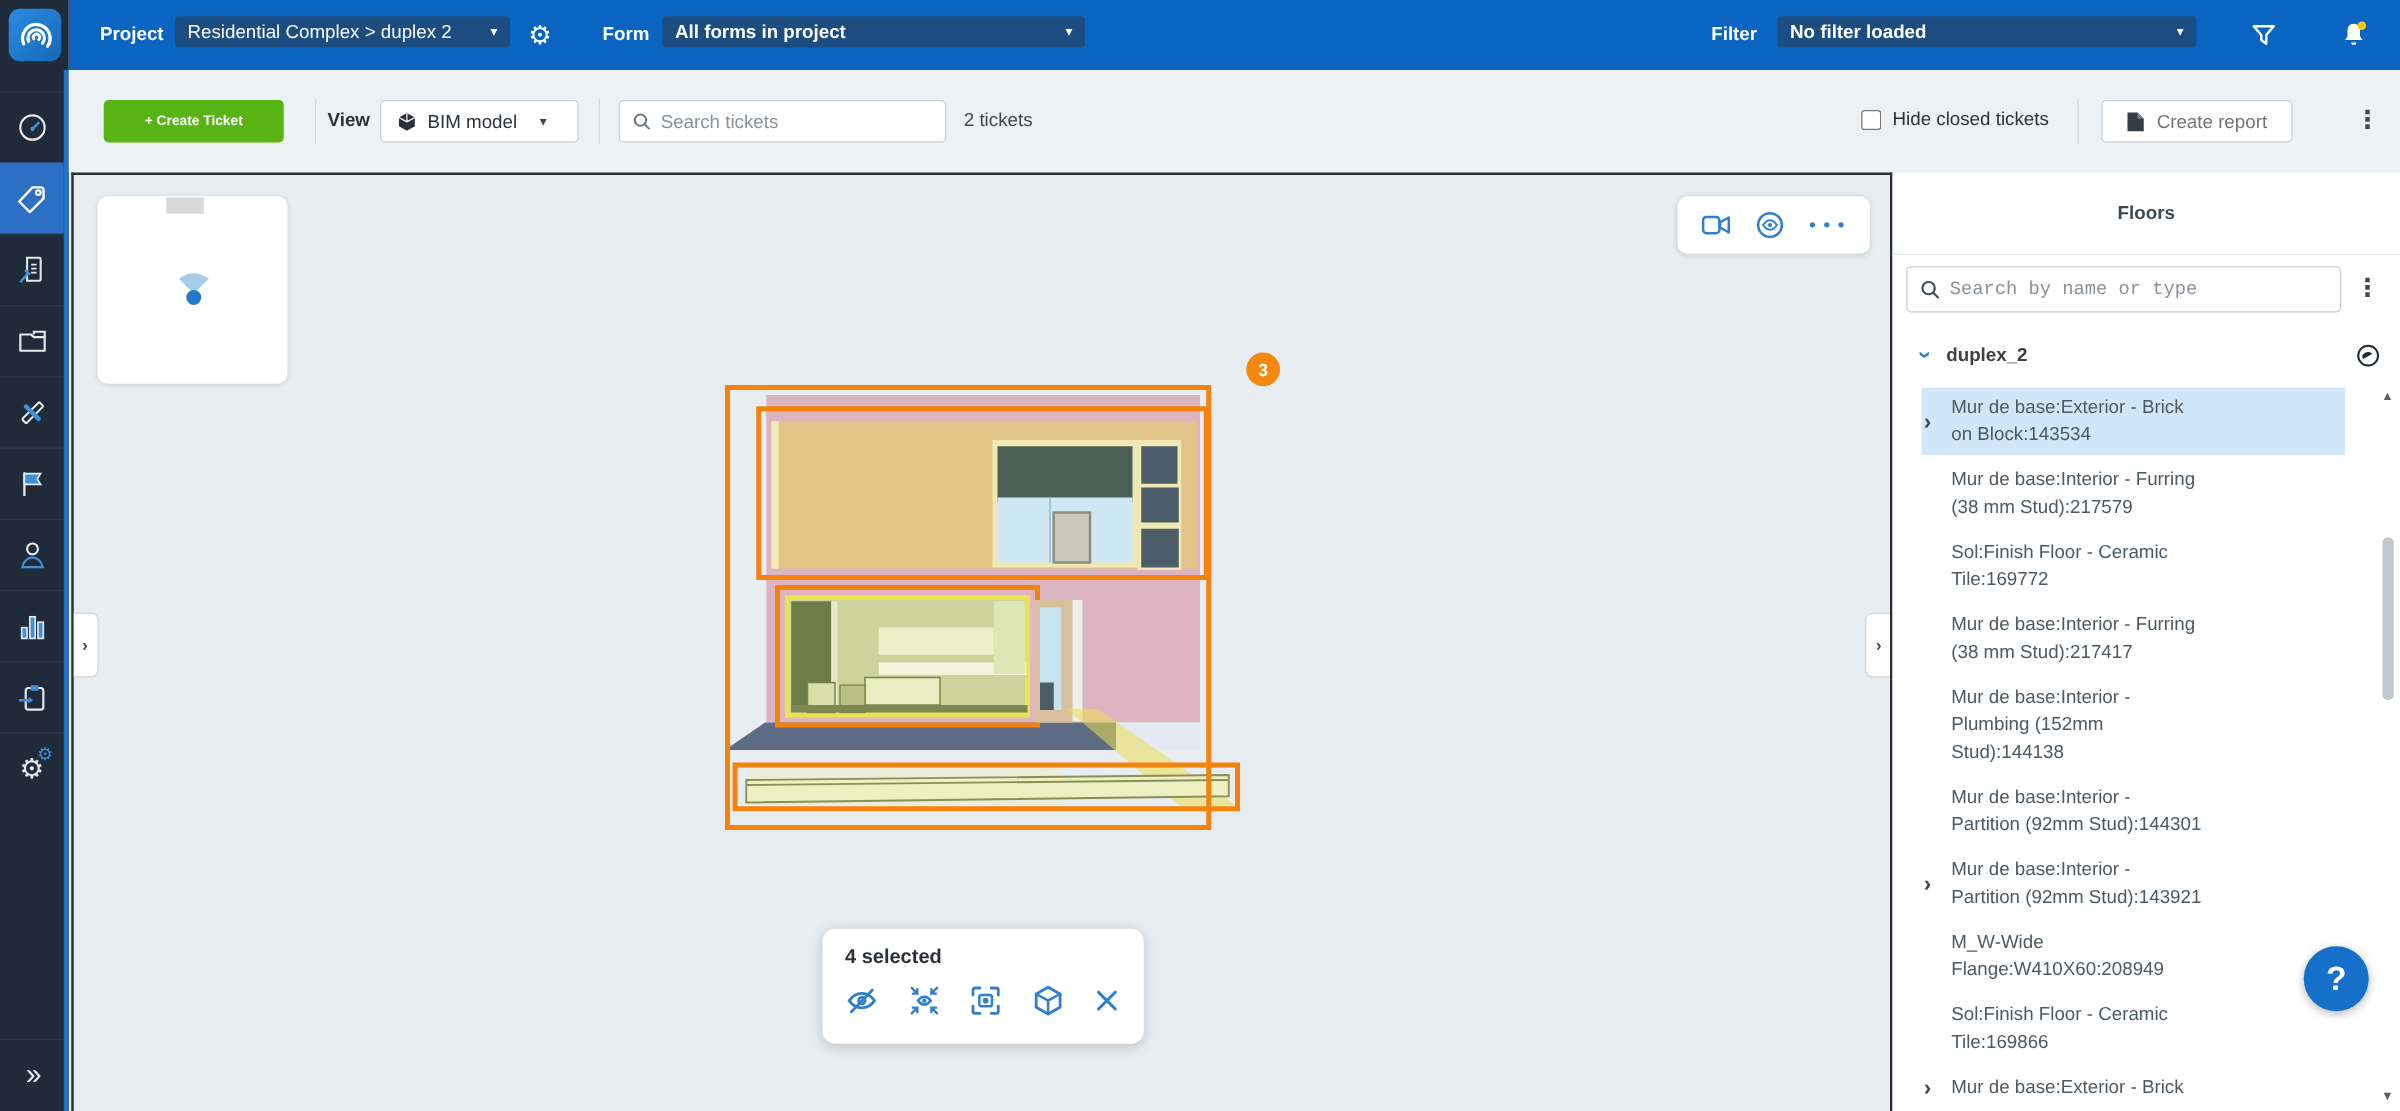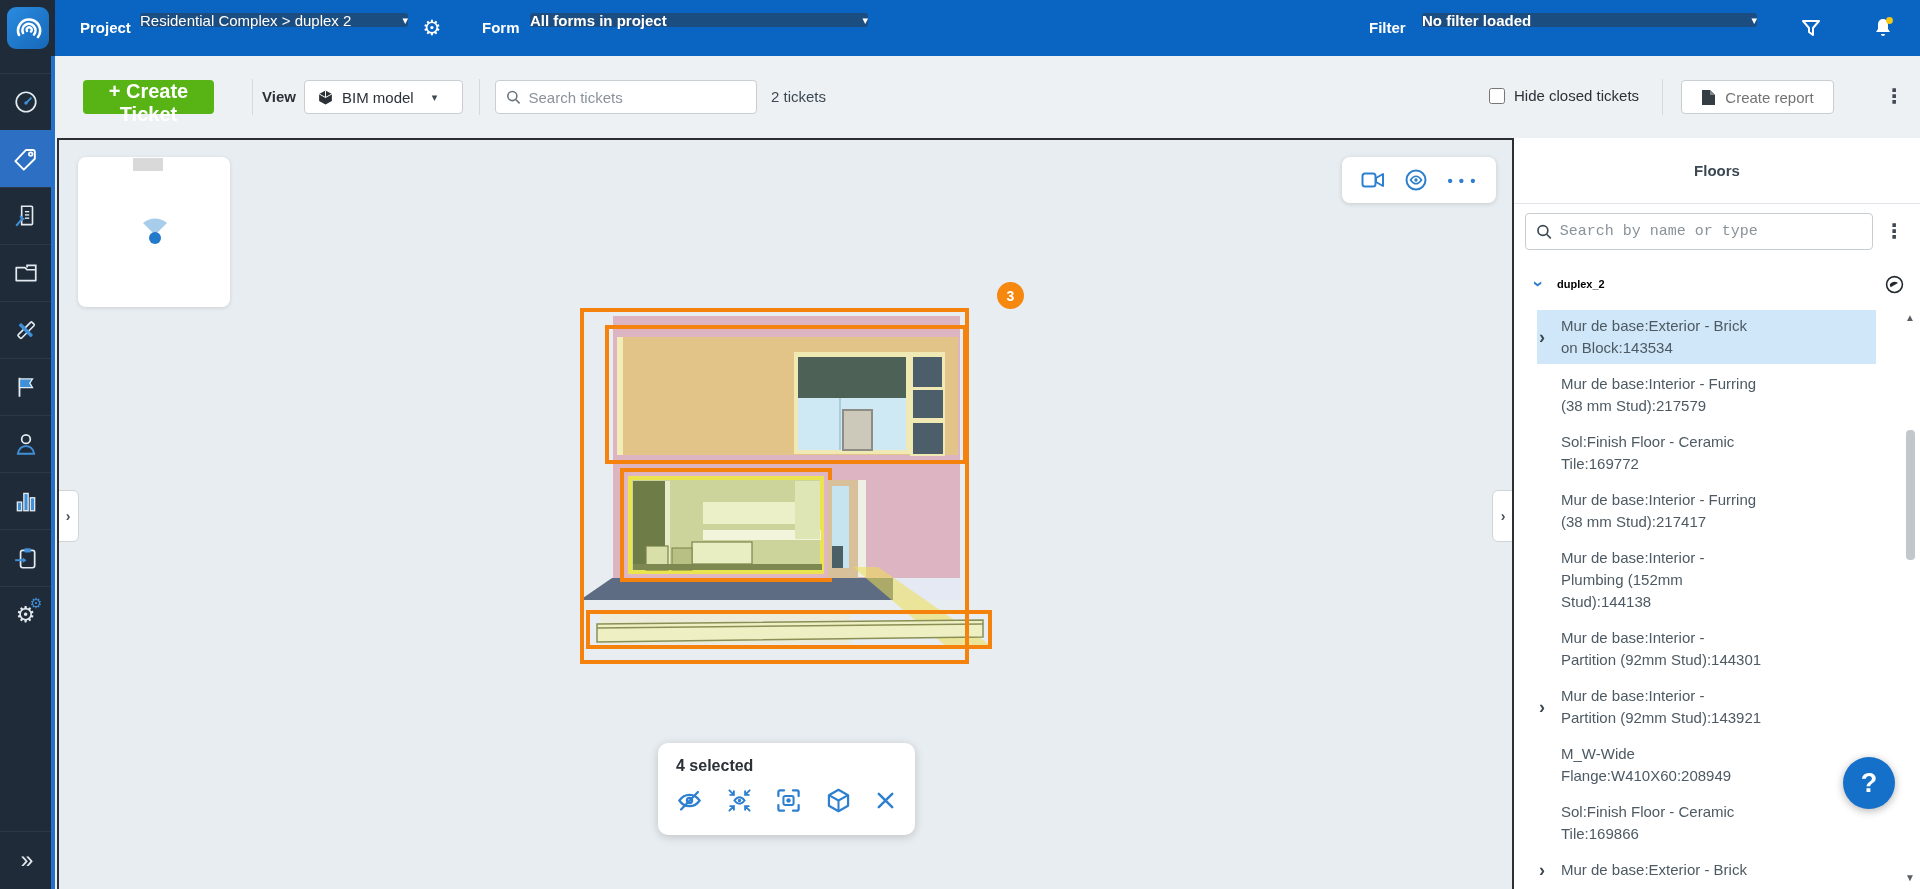--- a/index.html
+++ b/index.html
@@ -8,41 +8,41 @@
     --rowsel:#cfe7f8; --tabactive:#1779c4; --help:#1470c8; --notif:#f6c715;
   }
   *{box-sizing:border-box;margin:0;padding:0}
   html,body{width:1920px;height:889px;overflow:hidden;background:#eef1f4;
     font-family:"Liberation Sans","DejaVu Sans",sans-serif;}
   #app{position:relative;width:1920px;height:889px;overflow:hidden}
 
   
   .topbar{position:absolute;left:55px;top:0;width:1865px;height:56px;background:var(--topbar);}
   .tb-label{position:absolute;top:0;height:56px;line-height:56px;color:#fff;font-size:15px;font-weight:bold}
-  .tb-dd{position:absolute;top:13px;height:14px;background:var(--navy);border-radius:3px;color:#fff;
-    font-size:15px;display:flex;align-items:center;padding:0 0;cursor:pointer}
+  .tb-dd{position:absolute;top:13px;height:25px;background:var(--navy);border-radius:3px;color:#fff;
+    font-size:15px;display:flex;align-items:center;padding:0 10px;cursor:pointer}
   .tb-dd .caret{margin-left:auto;font-size:11px;padding-left:14px;color:#fff}
   .icon-btn{position:absolute;top:0;height:56px;display:flex;align-items:center;justify-content:center}
 
   
   .sidebar{position:absolute;left:0;top:0;width:55px;height:889px;background:var(--sidebar)}
   .sidebar .accent-strip{position:absolute;right:0;top:56px;width:4px;height:833px;background:#2471cb}
   .logo{position:absolute;left:7px;top:7px;width:42px;height:42px;border-radius:9px;
     background:linear-gradient(135deg,#2a8be0,#1668b8);display:flex;align-items:center;justify-content:center}
   .side-item{position:absolute;left:0;width:51px;height:57px;display:flex;align-items:center;justify-content:center;
     border-top:1px solid #2b3848;color:#e3eaf0;cursor:pointer}
   .side-item.active{background:var(--sidebar-active);border-top-color:transparent}
   .side-glyph{font-size:22px;color:#e3eaf0;line-height:1}
   .gear2{position:relative}
   .gear2 .g-small{position:absolute;right:-7px;top:-9px;font-size:14px;color:#4090d9}
 
   
   .toolbar{position:absolute;left:55px;top:56px;width:1865px;height:82px;background:#eef1f4}
-  .btn-green{position:absolute;left:28px;top:24px;width:131px;height:34px;background:var(--green);
-    border:none;border-radius:4px;color:#fff;font-size:20px;font-weight:bold;cursor:pointer}
+  .btn-green{position:absolute;left:28px;top:24px;width:144px;height:34px;background:var(--green);
+    border:none;border-radius:4px;color:#fff;font-size:11px;font-weight:bold;cursor:pointer}
   .tool-divider{position:absolute;top:23px;width:1px;height:36px;background:#d5dade}
   .tool-label{position:absolute;top:24px;height:34px;line-height:34px;font-size:15px;color:#2b3137;font-weight:bold}
   .tool-text{position:absolute;top:24px;height:34px;line-height:34px;font-size:15px;color:#3c4852}
   .dd-white{position:absolute;top:24px;height:34px;background:#fff;border:1px solid #c9ced3;border-radius:4px;
     display:flex;align-items:center;padding:0 12px;font-size:15px;color:#2b3137;cursor:pointer;gap:8px}
   .dd-white .caret{font-size:11px;color:#3c4852;margin-left:10px}
   .search-box{position:absolute;top:24px;height:34px;background:#fff;border:1px solid #c9ced3;border-radius:4px;
     display:flex;align-items:center;padding:0 10px;gap:8px}
   .search-box input{border:none;outline:none;font-size:15px;color:#2b3137;width:100%;font-family:Liberation Sans, sans-serif;background:transparent}
   .search-box input::placeholder{color:#8a9299}
@@ -81,21 +81,21 @@
   .tab.active{color:var(--tabactive)}
   .tab.active::after{content:"";position:absolute;left:2px;right:2px;bottom:0;height:4px;background:var(--tabactive)}
   .panel-search{position:absolute;left:11px;top:75px;width:348px;height:37px;border:1px solid #c8cdd2;border-radius:4px;
     display:flex;align-items:center;padding:0 10px;gap:8px;background:#fff}
   .panel-search input{border:none;outline:none;font-size:15px;width:100%;font-family:Liberation Mono, monospace;color:#2b3137}
   .panel-search input::placeholder{color:#8a9299}
   .panel-dots{position:absolute;left:370px;top:83px}
   .root-row{position:absolute;left:16px;top:132px;width:374px;height:28px;display:flex;align-items:center;cursor:pointer}
   .root-row .chev{display:inline-block;font-size:19px;font-weight:bold;color:var(--accent);
     transform:rotate(90deg);width:18px;text-align:center}
-  .root-row .name{font-size:11px;font-weight:bold;color:#000000;margin-left:9px}
+  .root-row .name{font-size:15px;font-weight:bold;color:#404040;margin-left:9px}
   .root-row .eye{margin-left:auto}
   .tree-list{position:absolute;left:23px;top:172px;width:339px;bottom:0;overflow:hidden}
   .tree-row{position:relative;display:flex;align-items:center;padding:5px 0;margin-bottom:4px;cursor:pointer}
   .tree-row.selected{background:var(--rowsel)}
   .row-chev{width:24px;flex:0 0 24px;text-align:left;padding-left:2px;font-size:18px;font-weight:bold;color:#3c4852}
   .row-lines{font-size:15px;line-height:22px;color:#4d5a63}
   .scrollbar{position:absolute;left:388px;top:172px;bottom:0;width:16px}
   .scrollbar .arr{position:absolute;left:2px;width:12px;text-align:center;font-size:10px;color:#5a6066;cursor:pointer}
   .scrollbar .thumb{position:absolute;left:4px;top:120px;width:9px;height:130px;background:#c2c7cc;border-radius:4px;cursor:pointer}
   .help-btn{position:absolute;left:329px;top:619px;width:52px;height:52px;border-radius:50%;background:var(--help);

